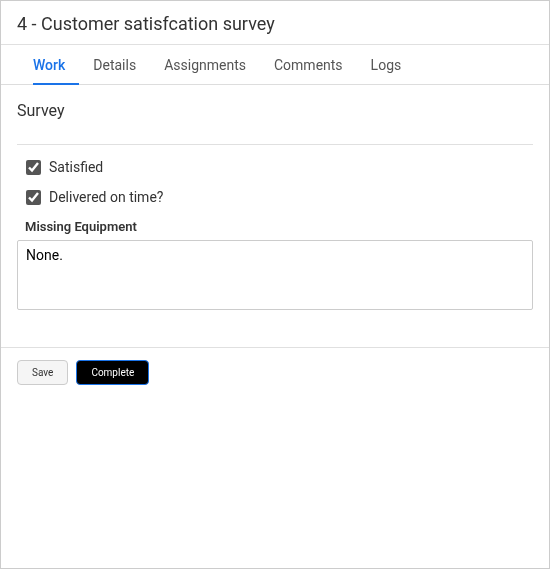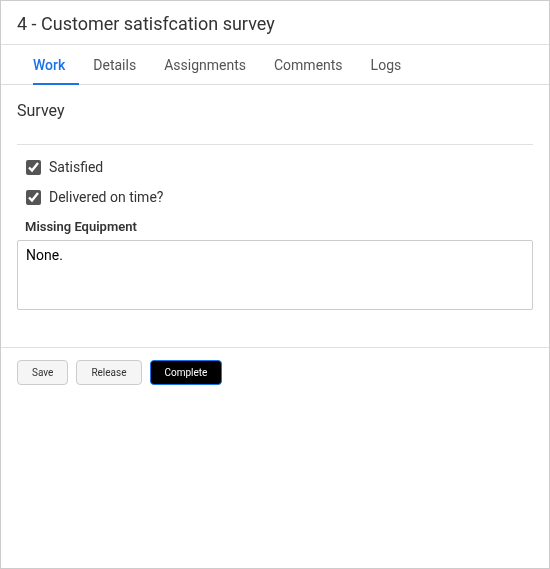--- a/index.html
+++ b/index.html
@@ -204,17 +204,16 @@
     <div class="field-section">
       <div class="field-label">Missing Equipment</div>
       <textarea class="field-textarea equipment-textarea" style="">None.</textarea>
     </div>
 
 
   </div>
 
   <div class="footer">
     <button class="btn">Save</button>
-    <button class="btn">Release</button>
     <button class="btn btn-primary">Complete</button>
   </div>
 
 </div>
 
 </body></html>

